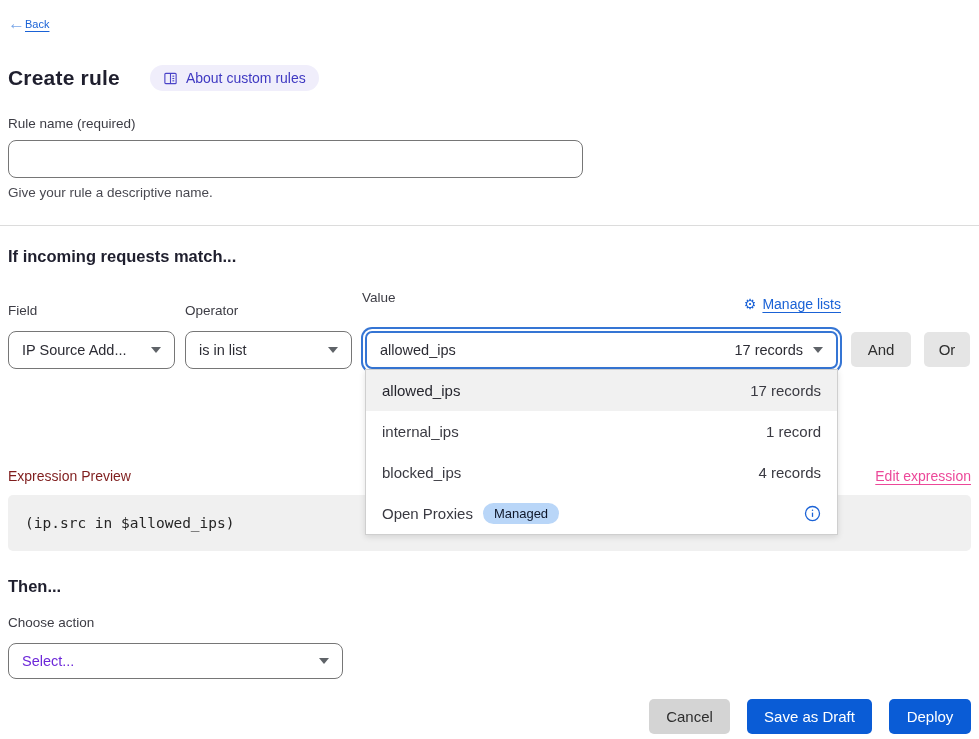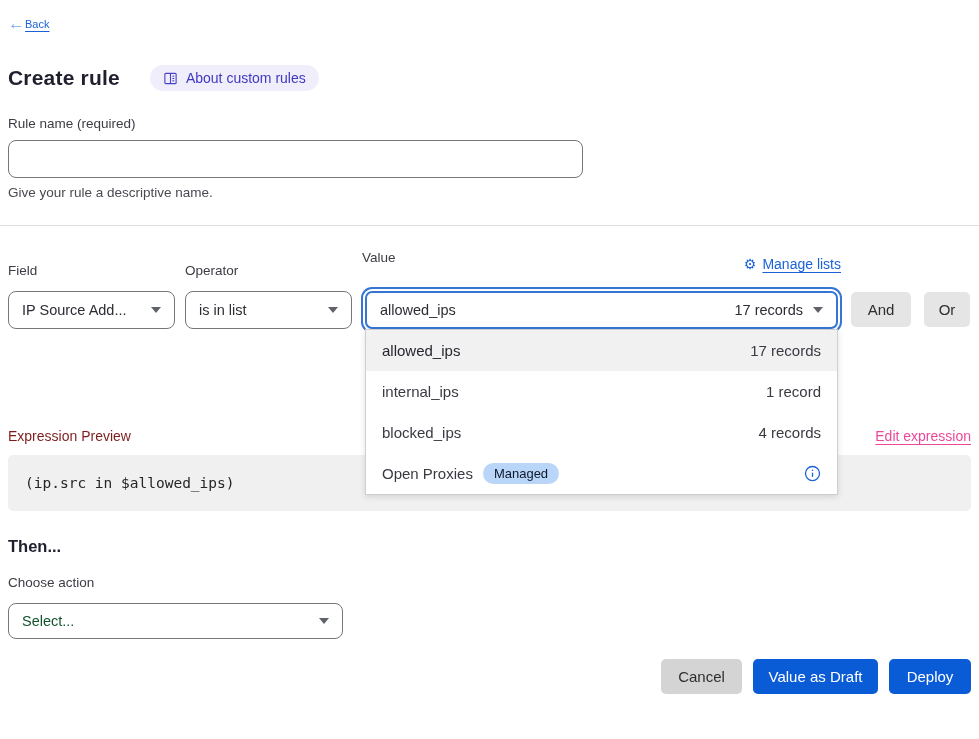--- a/index.html
+++ b/index.html
@@ -99,24 +99,24 @@
   .edit-link { color: #ec4899; font-size: 14px; text-decoration: underline; text-underline-offset: 3px; cursor: pointer; }
   .expr-block {
     margin-top: 11px; height: 56px; background: #f0f0f0; border-radius: 5px;
     display: flex; align-items: center; padding: 0 17px;
   }
   .expr-code { font-family: "DejaVu Sans Mono", monospace; font-size: 14.5px; color: #262626; }
 
   
   .then-heading { margin-top: 26px; }
   .choose-label { margin-top: 19px; }
-  .action-select { width: 335px; margin-top: 13px; height: 36px; color: #14532d; }
-
-  
-  .footer { display: flex; justify-content: flex-end; align-items: center; margin-top: 20px; gap: 11px; }
+  .action-select { width: 335px; margin-top: 13px; height: 36px; color: #6d28d9; }
+
+  
+  .footer { display: flex; justify-content: flex-end; align-items: center; margin-top: 20px; gap: 17px; }
   .btn { height: 35px; border: none; border-radius: 5px; font-size: 15px; cursor: pointer; font-family: "Liberation Sans", sans-serif; }
   .btn-cancel { background: #d4d4d4; color: #2e2e2e; width: 81px; }
   .btn-primary { background: #0a5cd6; color: #fff; }
   .btn-save { width: 125px; }
   .btn-deploy { width: 82px; }
 </style>
 </head>
 <body>
 
 <div class="page">
@@ -141,20 +141,21 @@
   </div>
 
   <div class="form-group">
     <label class="field-label">Rule name (required)</label>
     <input class="text-input" type="text" value="" style="">
     <div class="helper">Give your rule a descriptive name.</div>
   </div>
 
   <hr class="divider">
 
+  <h2 class="section-heading">If incoming requests match...</h2>
 
   <div class="condition-row">
 
     <div class="cond-col col-field">
       <label class="field-label">Field</label>
       <div class="select">
         <span>IP Source Add...</span>
         <span class="chev"></span>
       </div>
     </div>
@@ -224,17 +225,17 @@
 
   <h2 class="section-heading then-heading">Then...</h2>
   <label class="field-label choose-label">Choose action</label>
   <div class="select action-select">
     <span>Select...</span>
     <span class="chev"></span>
   </div>
 
   <div class="footer">
     <button class="btn btn-cancel">Cancel</button>
-    <button class="btn btn-primary btn-save">Value as Draft</button>
+    <button class="btn btn-primary btn-save">Save as Draft</button>
     <button class="btn btn-primary btn-deploy">Deploy</button>
   </div>
 
 </div>
 
 </body></html>

